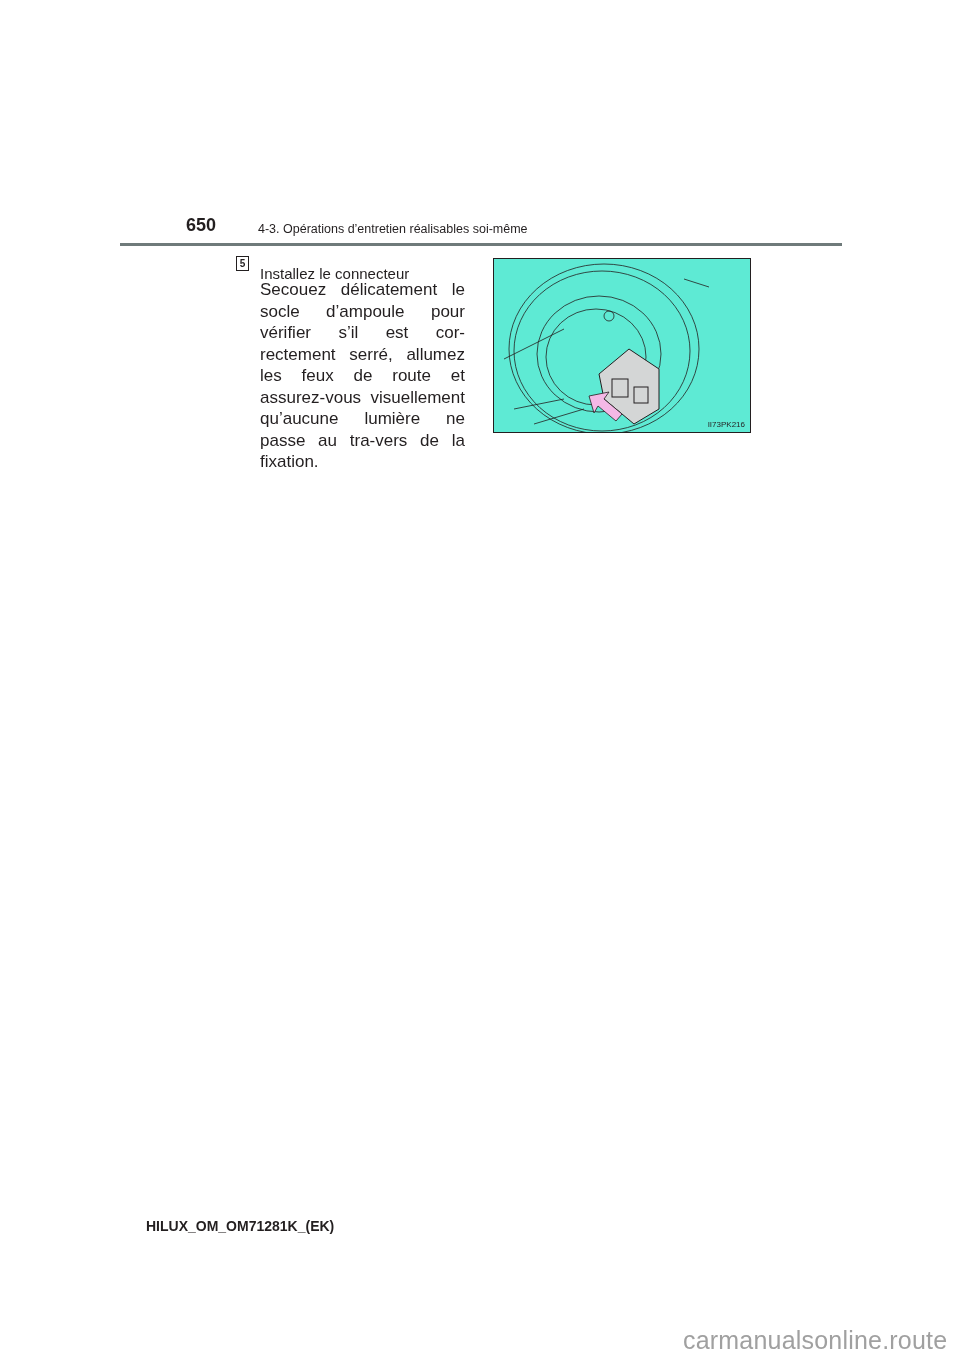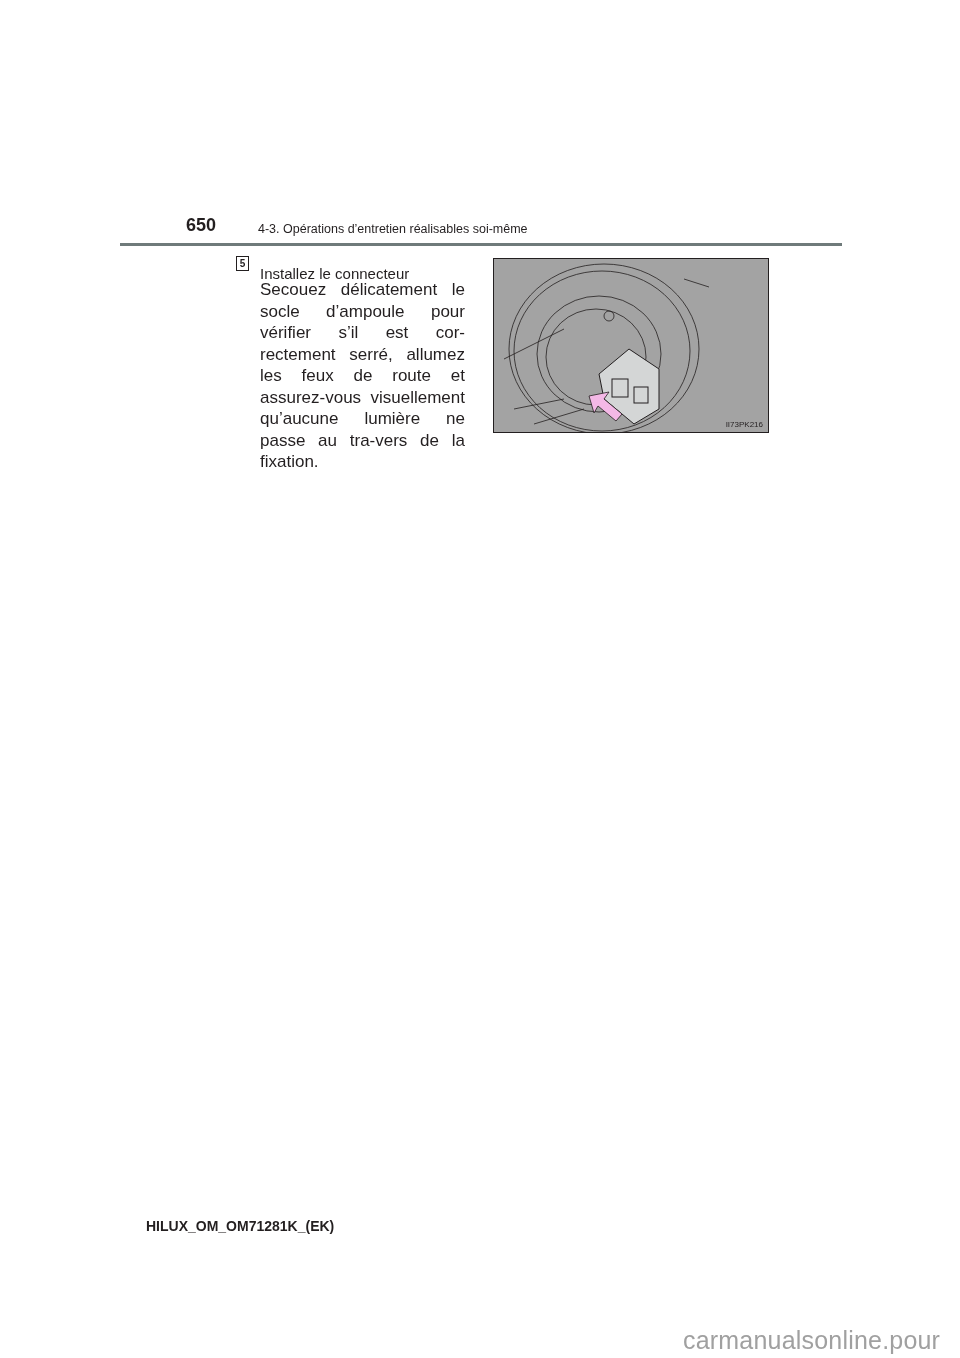--- a/index.html
+++ b/index.html
@@ -7,21 +7,21 @@
          font-family: "Liberation Sans", sans-serif; color: #231f20; }
   .page-num { position: absolute; left: 186px; top: 215px; font-size: 18px; font-weight: bold; }
   .section-title { position: absolute; left: 258px; top: 222px; font-size: 12.5px; }
   .rule { position: absolute; left: 120px; top: 243px; width: 722px; height: 3px; background: #6f7a7a; }
   .step-box { position: absolute; left: 236px; top: 256px; width: 11px; height: 13px;
               border: 1px solid #231f20; font-size: 10px; font-weight: bold; text-align: center; line-height: 13px; }
   .step-title { position: absolute; left: 260px; top: 253px; font-size: 15px; margin-top: 12px; }
   .step-body { position: absolute; left: 260px; top: 279px; width: 205px; font-size: 17px;
                line-height: 21.5px; text-align: justify; }
   .figure { position: absolute; left: 493px; top: 258px; width: 256px; height: 173px;
-            border: 1px solid #231f20; background: #a3a3a3; overflow: hidden; padding-left: 18px; }
+            border: 1px solid #231f20; background: #5eead4; overflow: hidden; }
   .figure svg { position: absolute; left: 0; top: 0; }
   .fig-code { position: absolute; right: 5px; bottom: 3px; font-size: 8px; }
   .footer-id { position: absolute; left: 146px; top: 1218px; font-size: 14px; font-weight: bold; }
   .watermark { position: absolute; left: 683px; top: 1326px; font-size: 25px; color: #a0a0a0; letter-spacing: 0.2px; }
 </style>
 </head>
 <body>
 
 <div class="page-num">650</div>
 <div class="section-title">4-3. Opérations d’entretien réalisables soi-même</div>
@@ -48,13 +48,13 @@
       <path d="M 105 115 L 135 90 L 165 110 L 165 150 L 140 165 L 110 140 Z"></path>
       <rect x="118" y="120" width="16" height="18"></rect>
       <rect x="140" y="128" width="14" height="16"></rect>
     </g>
     <path d="M 95 137 L 115 133 L 110 140 L 128 155 L 122 162 L 104 147 L 100 154 Z" fill="#f4b8e6" stroke="#231f20" stroke-width="0.8"></path>
   </svg>
   <div class="fig-code">II73PK216</div>
 </div>
 
 <div class="footer-id">HILUX_OM_OM71281K_(EK)</div>
-<div class="watermark">carmanualsonline.pour</div>
+<div class="watermark">carmanualsonline.route</div>
 
 </body></html>

